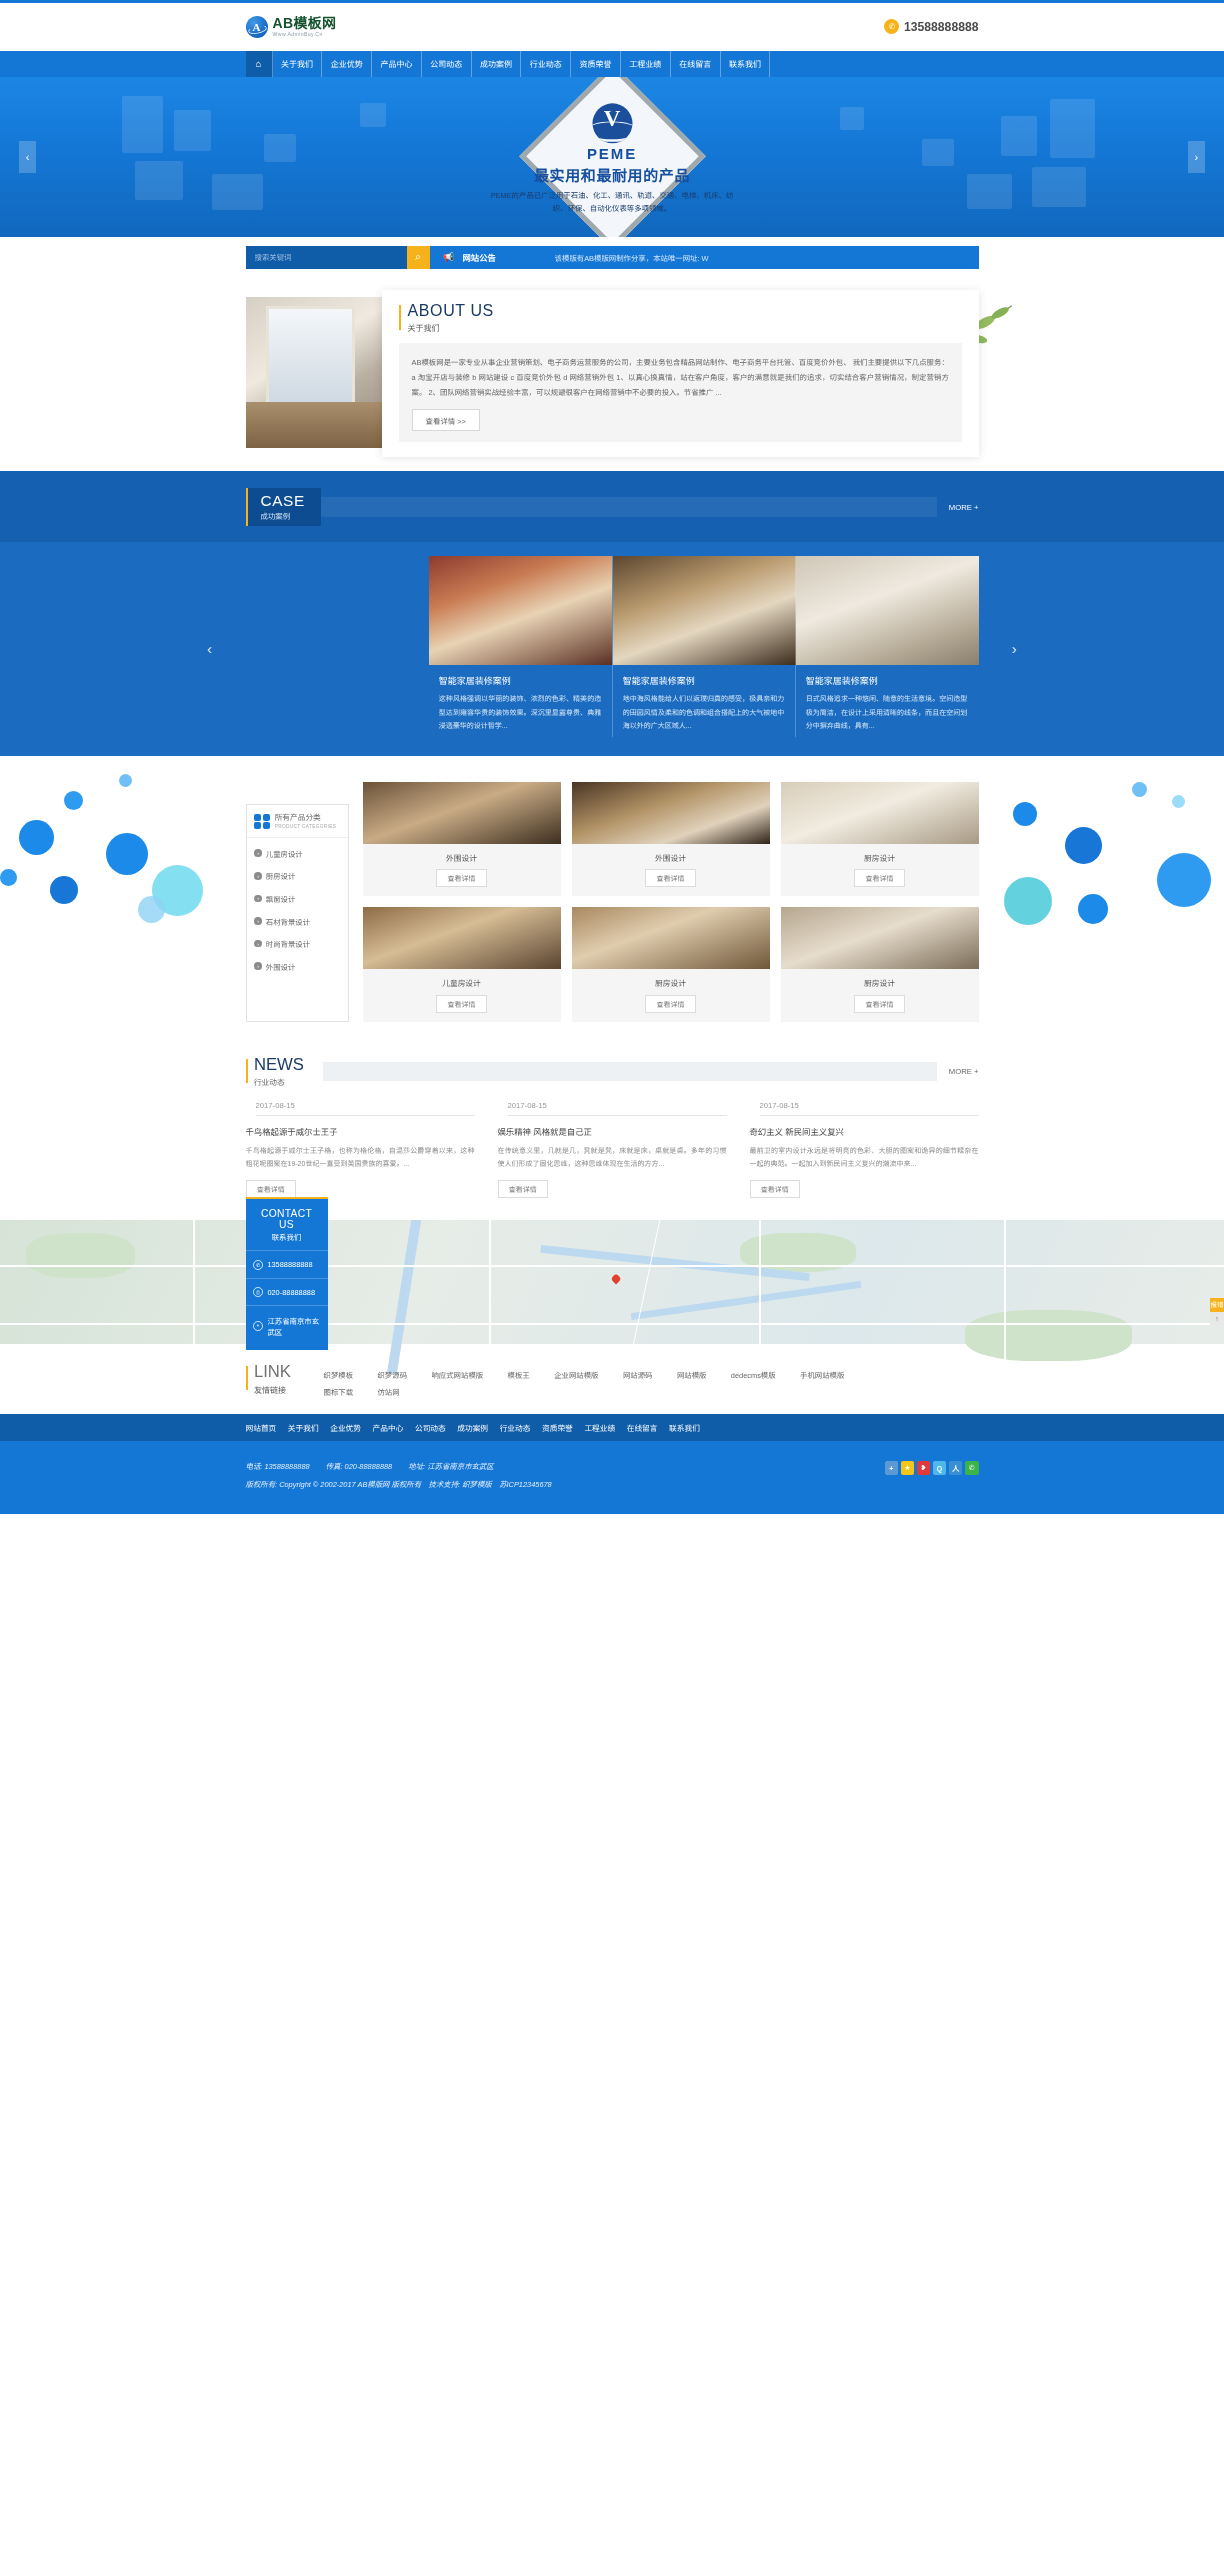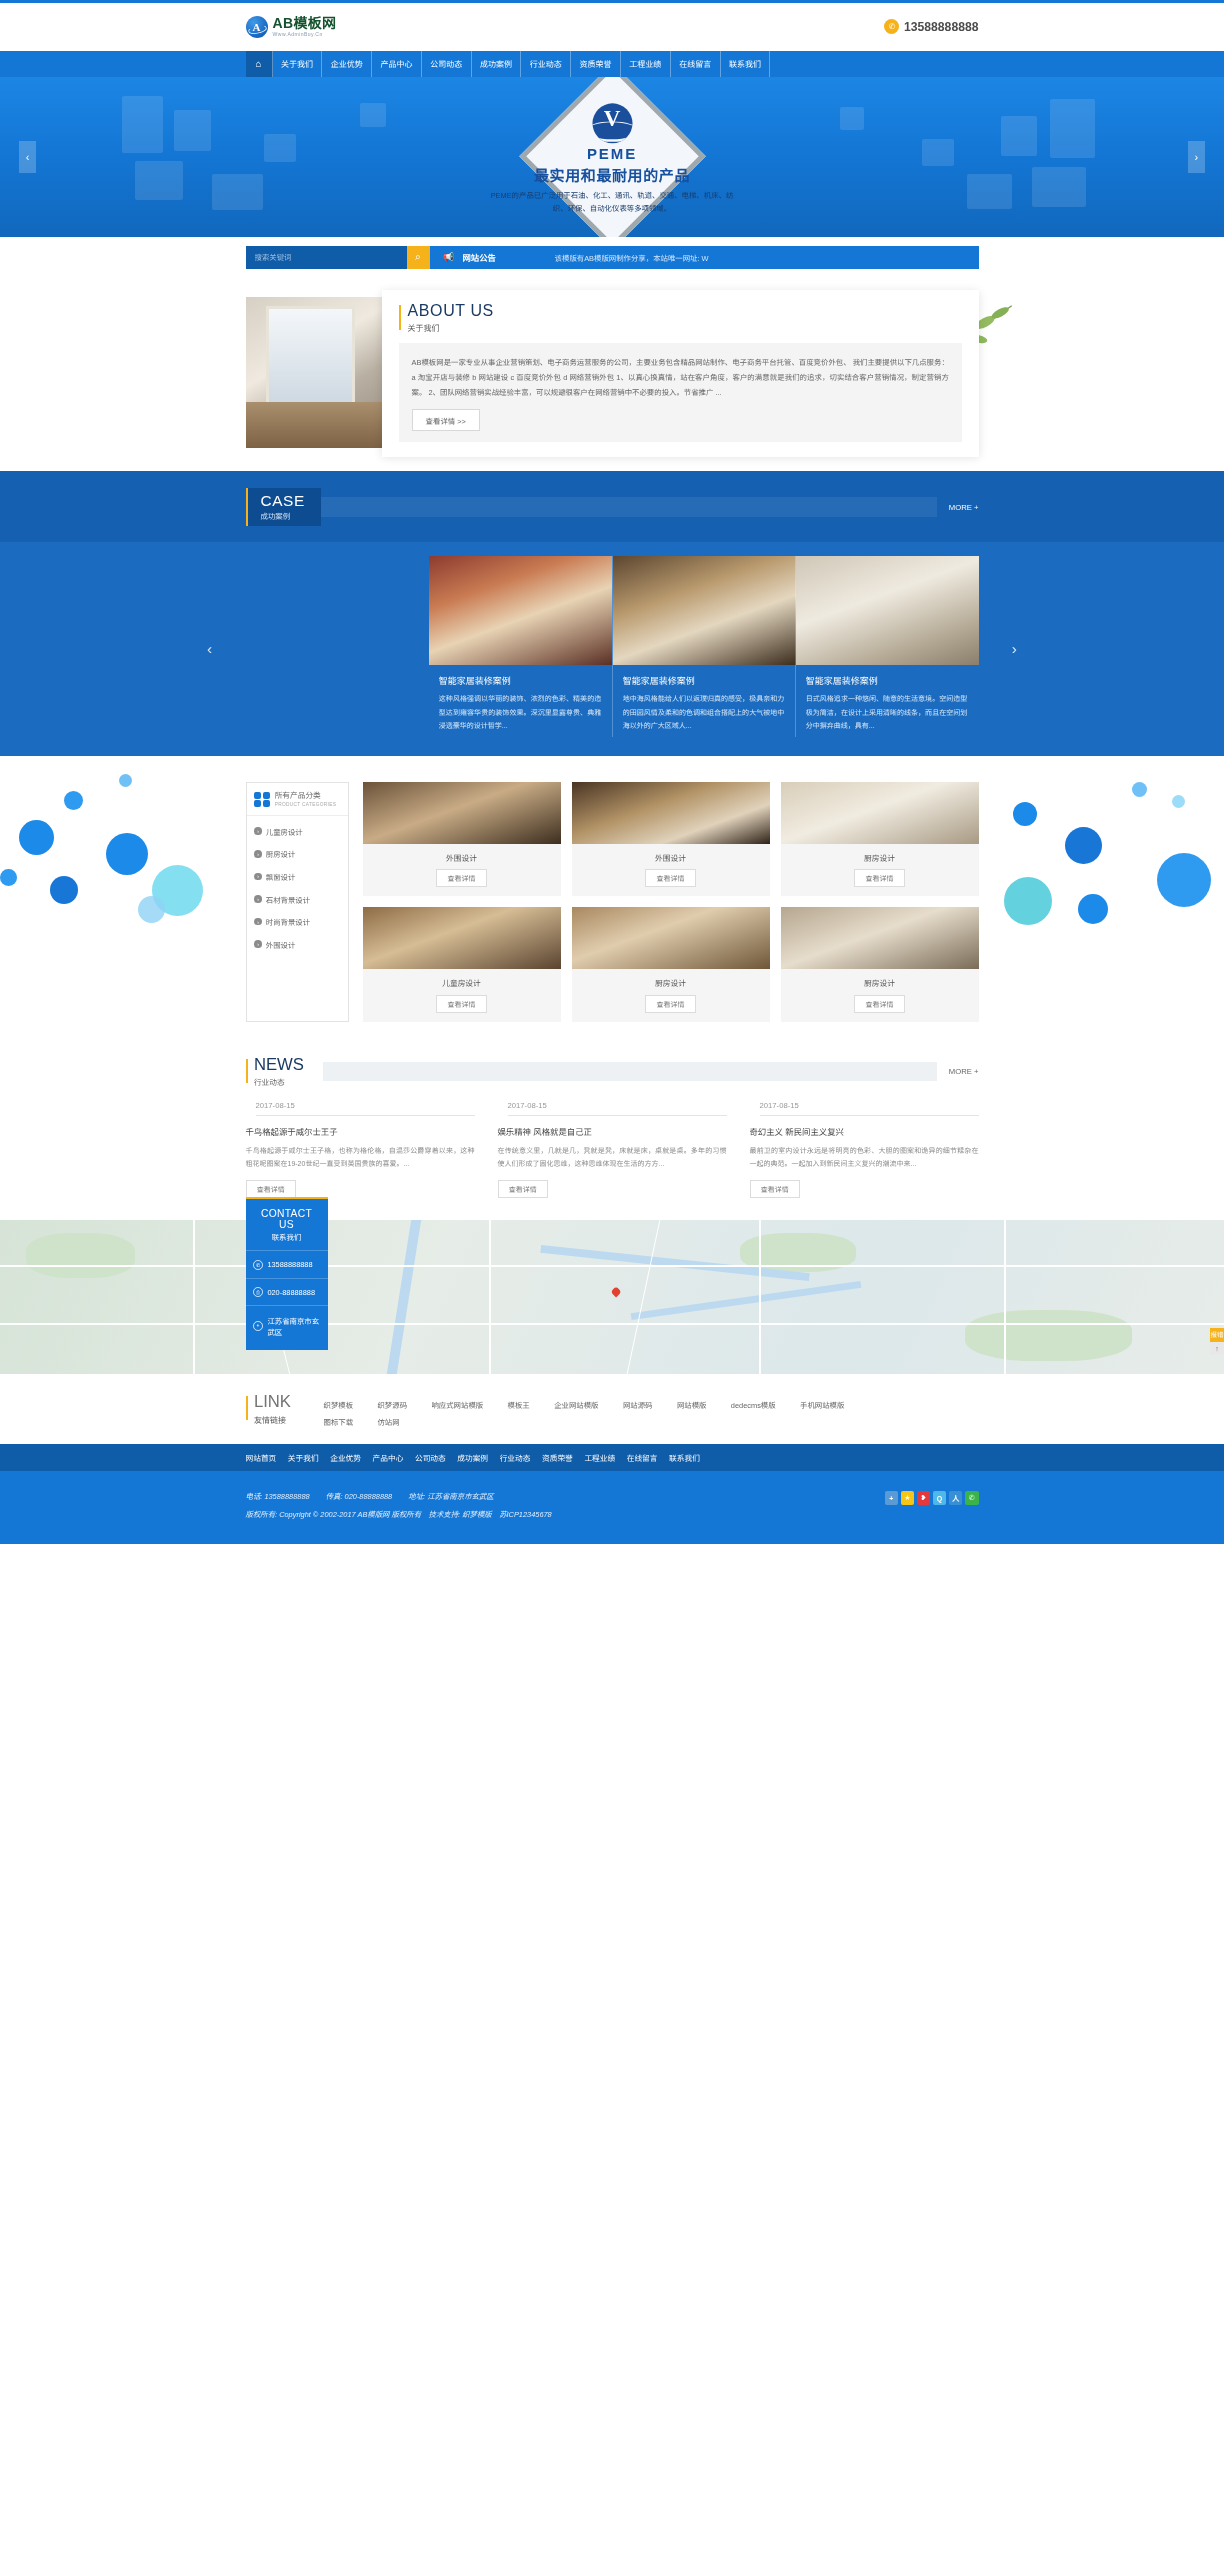--- a/index.html
+++ b/index.html
@@ -170,21 +170,21 @@
     font-size:15.4px; cursor:pointer; opacity:.85;
   }
   .case-arrow.l { left:207px; } .case-arrow.r { right:207px; }
 
   
   .products { position:relative; padding:26px 0 30px; background:#fff; overflow:hidden; }
   .bubbles { position:absolute; inset:0; pointer-events:none; }
   .bub { position:absolute; border-radius:50%; }
   .prod-inner { display:flex; position:relative; z-index:2; }
   .cat {
-    width:103px; border:0.6px solid #e3e3e3; background:#fff; flex:none; padding-bottom:6.4px;
+    width:103px; border:0.6px solid #e3e3e3; background:#fff; flex:none; padding-bottom:6.4px;margin-top:22px;
   }
   .cat-head { display:flex; align-items:center; gap:5.1px; padding:9px 7.7px 7.7px; border-bottom:0.6px solid #eee; }
   .cat-sq { width:15.4px;height:15.4px;flex:none; display:grid; grid-template-columns:1fr 1fr; gap:1.3px; }
   .cat-sq i { background:#1477d6; border-radius:1.9px; display:block; }
   .cat-tt { line-height:1.15; }
   .cat-cn { font-size:7.7px; color:#666; }
   .cat-en { font-size:4.8px; color:#aaa; letter-spacing:0.3px; margin-top:0.6px; }
   .cat-list { list-style:none; padding:3.9px 0 0; }
   .cat-list li { padding:5.8px 7.7px; }
   .cat-list a { font-size:7.4px; color:#666; text-decoration:none; display:flex; align-items:center; gap:3.9px; }
@@ -218,21 +218,21 @@
   .news-grid { display:grid; grid-template-columns:repeat(3,1fr); gap:23px; margin-top:14px; }
   .news-date { font-size:7.7px; color:#999; padding-bottom:5.8px; border-bottom:0.6px solid #e4e4e4;margin-left:10px; }
   .news-title { font-size:8.4px; color:#444; margin:9px 0 6.4px; }
   .news-desc { font-size:7px; color:#8b8b8b; line-height:1.95; text-align:justify; }
   .news-btn {
     display:inline-block; margin-top:9px; border:0.6px solid #dcdcdc;
     padding:3.2px 10.3px; font-size:7px; color:#777; text-decoration:none; background:#fff;
   }
 
   
-  .contact { position:relative; height:154px; }
+  .contact { position:relative; height:124px; }
   .map {
     position:absolute; inset:0;
     background:
       linear-gradient(115deg,rgba(190,214,190,.45) 0%,rgba(222,232,222,.25) 35%,rgba(196,220,236,.35) 70%,rgba(226,232,226,.3) 100%),
       #e9eeea;
   }
   .map .road { position:absolute; background:#fff; }
   .map .river { position:absolute; background:#bcd9ef; }
   .map .grn { position:absolute; background:#cfe3cb; border-radius:40%; }
   .map-pin {

